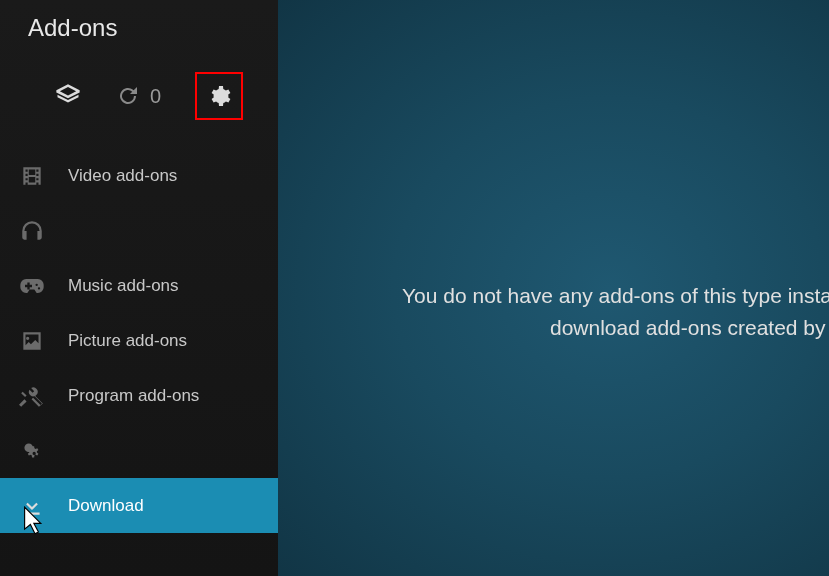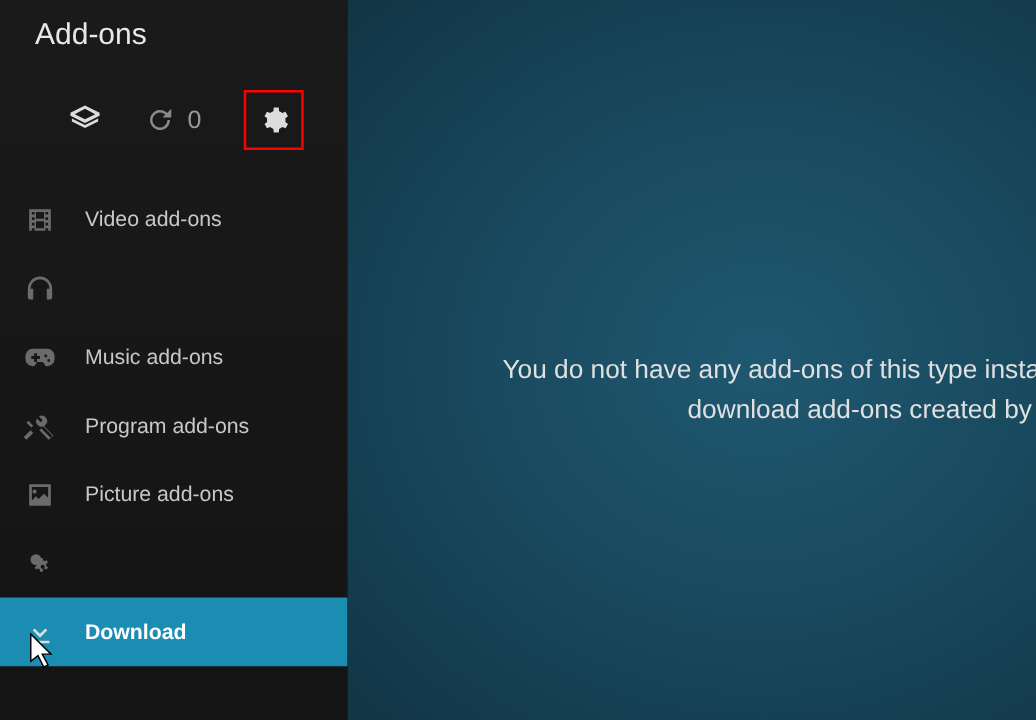--- a/index.html
+++ b/index.html
@@ -95,21 +95,20 @@
     .sidebar-item.selected .sidebar-item-icon svg {
       fill: #dcdcdc;
     }
     .sidebar-item-label {
       color: #c8c8c8;
       font-size: 17px;
       font-weight: 400;
     }
     .sidebar-item.selected .sidebar-item-label {
       color: #ffffff;
-      font-weight: bold;
     }
     .main {
       flex: 1;
       height: 576px;
       background: radial-gradient(ellipse 130% 110% at 60% 50%, #1f5871 0%, #194a5f 30%, #113545 65%, #0b2431 100%);
       display: flex;
       flex-direction: column;
       align-items: center;
       justify-content: center;
       position: relative;
@@ -188,32 +187,32 @@
       <span class="sidebar-item-icon">
         <svg width="28" height="28" viewBox="0 0 24 24">
             <path d="M7 6h10a5 5 0 0 1 5 5v2a5 5 0 0 1-5 5h-1l-2-3h-4l-2 3H7a5 5 0 0 1-5-5v-2a5 5 0 0 1 5-5zm-1 5v2h2v2h2v-2h2v-2h-2V9H8v2H6zm10-1a1 1 0 1 0 0 2 1 1 0 0 0 0-2zm2 3a1 1 0 1 0 0 2 1 1 0 0 0 0-2z"></path>
           </svg>
       </span>
       <span class="sidebar-item-label">Music add-ons</span>
     </div>
     <div class="sidebar-item">
       <span class="sidebar-item-icon">
         <svg width="26" height="26" viewBox="0 0 24 24">
+            <path d="M4 4h16v16H4V4zm2 2v10l3-3 2 2 4-4 3 3V6H6zm2 2a1.5 1.5 0 1 1 0 3 1.5 1.5 0 0 1 0-3z"></path>
+          </svg>
+      </span>
+      <span class="sidebar-item-label">Picture add-ons</span>
+    </div>
+    <div class="sidebar-item">
+      <span class="sidebar-item-icon">
+        <svg width="26" height="26" viewBox="0 0 24 24">
             <path d="M22 19l-7-7 1.4-1.4a4 4 0 0 0-5.2-5.9L14 7.5 12.5 9 9.7 6.2a4 4 0 0 0 5.9 5.2L14.2 12l7 7-1.4 1.4L13 13.6l-1.4 1.4L18.4 22 22 19zM2 22l5-5-2-2-5 5 2 2zm3.6-9L2 9.4 3.4 8l3.6 3.6L5.6 13z"></path>
           </svg>
       </span>
       <span class="sidebar-item-label">Program add-ons</span>
-    </div>
-    <div class="sidebar-item">
-      <span class="sidebar-item-icon">
-        <svg width="26" height="26" viewBox="0 0 24 24">
-            <path d="M4 4h16v16H4V4zm2 2v10l3-3 2 2 4-4 3 3V6H6zm2 2a1.5 1.5 0 1 1 0 3 1.5 1.5 0 0 1 0-3z"></path>
-          </svg>
-      </span>
-      <span class="sidebar-item-label">Picture add-ons</span>
     </div>
     <div class="sidebar-item">
       <span class="sidebar-item-icon">
         <svg width="26" height="26" viewBox="0 0 24 24">
             <path d="M9 5a4 4 0 1 0 0 8 4 4 0 0 0 0-8zm7.5 7.2l1.4-1.1-1-1.7-1.7.7a4 4 0 0 0-1-.6l-.2-1.8h-2l-.2 1.8a4 4 0 0 0-1 .6l-1.7-.7-1 1.7 1.4 1.1a4 4 0 0 0 0 1.2l-1.4 1.1 1 1.7 1.7-.7c.3.2.6.4 1 .6l.2 1.8h2l.2-1.8c.4-.2.7-.4 1-.6l1.7.7 1-1.7-1.4-1.1a4 4 0 0 0 0-1.2zm-2.5.6a1.5 1.5 0 1 1 0 3 1.5 1.5 0 0 1 0-3z"></path>
           </svg>
       </span>
     </div>
     <div class="sidebar-item selected">
       <span class="sidebar-item-icon">

